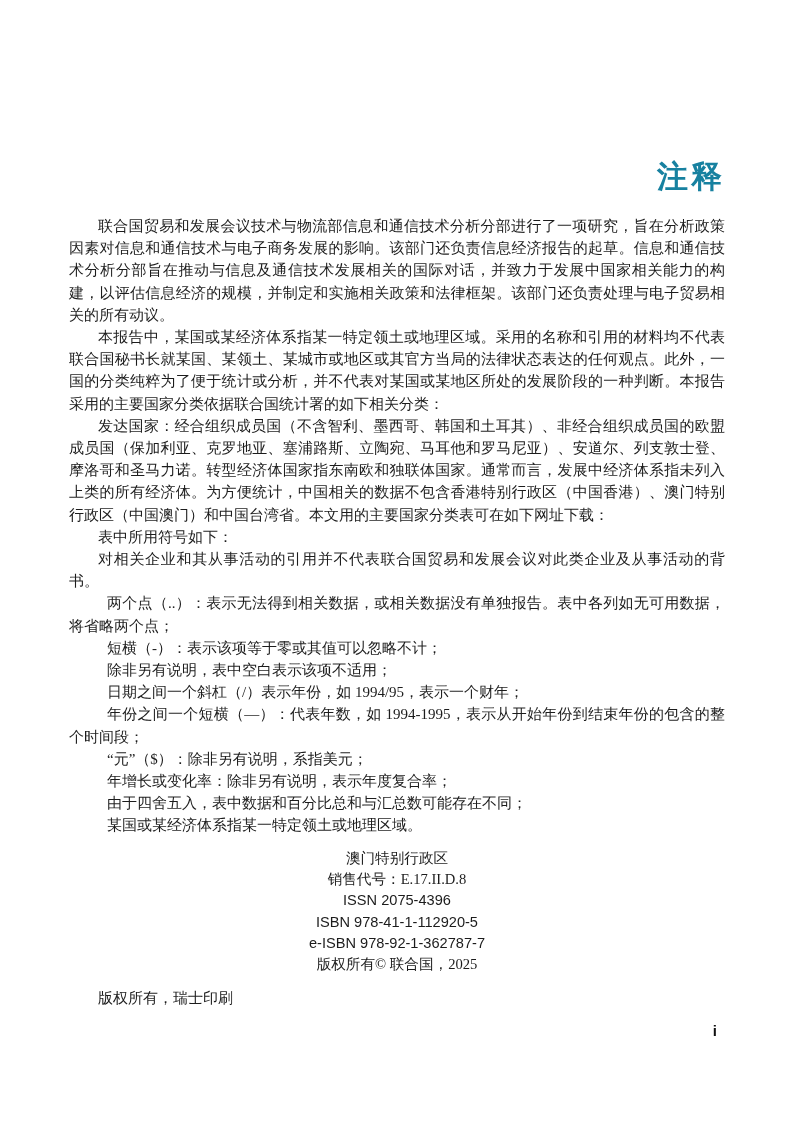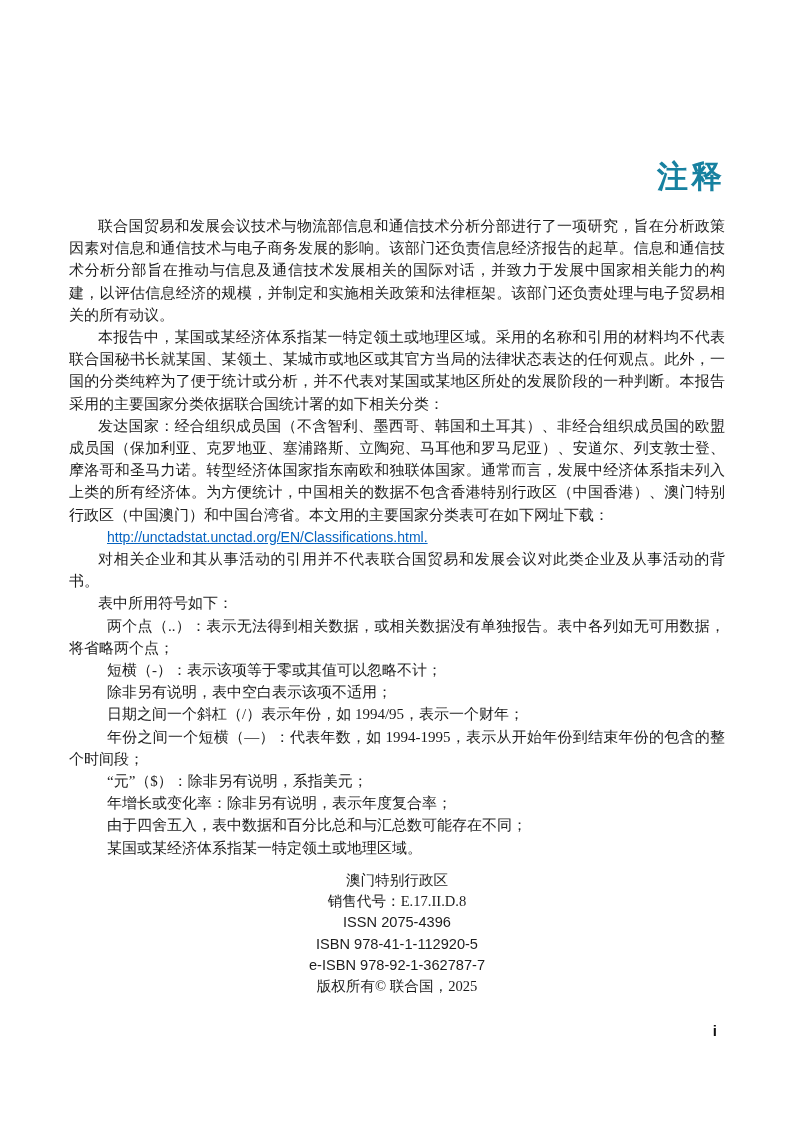--- a/index.html
+++ b/index.html
@@ -75,24 +75,23 @@
 
 <div class="page">
 
   <h1 class="doc-title">注释</h1>
 
   <div class="body-text">
     <p class="indent">联合国贸易和发展会议技术与物流部信息和通信技术分析分部进行了一项研究，旨在分析政策因素对信息和通信技术与电子商务发展的影响。该部门还负责信息经济报告的起草。信息和通信技术分析分部旨在推动与信息及通信技术发展相关的国际对话，并致力于发展中国家相关能力的构建，以评估信息经济的规模，并制定和实施相关政策和法律框架。该部门还负责处理与电子贸易相关的所有动议。</p>
     <p class="indent">本报告中，某国或某经济体系指某一特定领土或地理区域。采用的名称和引用的材料均不代表联合国秘书长就某国、某领土、某城市或地区或其官方当局的法律状态表达的任何观点。此外，一国的分类纯粹为了便于统计或分析，并不代表对某国或某地区所处的发展阶段的一种判断。本报告采用的主要国家分类依据联合国统计署的如下相关分类：</p>
     <p class="indent">发达国家：经合组织成员国（不含智利、墨西哥、韩国和土耳其）、非经合组织成员国的欧盟成员国（保加利亚、克罗地亚、塞浦路斯、立陶宛、马耳他和罗马尼亚）、安道尔、列支敦士登、摩洛哥和圣马力诺。转型经济体国家指东南欧和独联体国家。通常而言，发展中经济体系指未列入上类的所有经济体。为方便统计，中国相关的数据不包含香港特别行政区（中国香港）、澳门特别行政区（中国澳门）和中国台湾省。本文用的主要国家分类表可在如下网址下载：</p>
 
-    <p class="link-line"><a href="#" class="classifications-link">http://unctadstat.unctad.org/EN/Classifications.html.</a></p>
 
+    <p class="indent">表中所用符号如下：</p>
     <p class="indent">对相关企业和其从事活动的引用并不代表联合国贸易和发展会议对此类企业及从事活动的背书。</p>
-    <p class="indent">表中所用符号如下：</p>
 
     <p class="list-item">两个点（..）：表示无法得到相关数据，或相关数据没有单独报告。表中各列如无可用数据，将省略两个点；</p>
     <p class="list-item">短横（-）：表示该项等于零或其值可以忽略不计；</p>
     <p class="list-item">除非另有说明，表中空白表示该项不适用；</p>
     <p class="list-item">日期之间一个斜杠（/）表示年份，如 1994/95，表示一个财年；</p>
     <p class="list-item">年份之间一个短横（—）：代表年数，如 1994-1995，表示从开始年份到结束年份的包含的整个时间段；</p>
     <p class="list-item">“元”（$）：除非另有说明，系指美元；</p>
     <p class="list-item">年增长或变化率：除非另有说明，表示年度复合率；</p>
     <p class="list-item">由于四舍五入，表中数据和百分比总和与汇总数可能存在不同；</p>
     <p class="list-item">某国或某经济体系指某一特定领土或地理区域。</p>
@@ -100,16 +99,17 @@
 
   <div class="pub-block">
     <p>澳门特别行政区</p>
     <p>销售代号：E.17.II.D.8</p>
     <p class="pub-latin">ISSN 2075-4396</p>
     <p class="pub-latin">ISBN 978-41-1-112920-5</p>
     <p class="pub-latin">e-ISBN 978-92-1-362787-7</p>
     <p>版权所有© 联合国，2025</p>
   </div>
 
+  <p class="print-note">版权所有，瑞士印刷</p>
 
 </div>
 
 <div class="page-number">i</div>
 
 </body></html>

